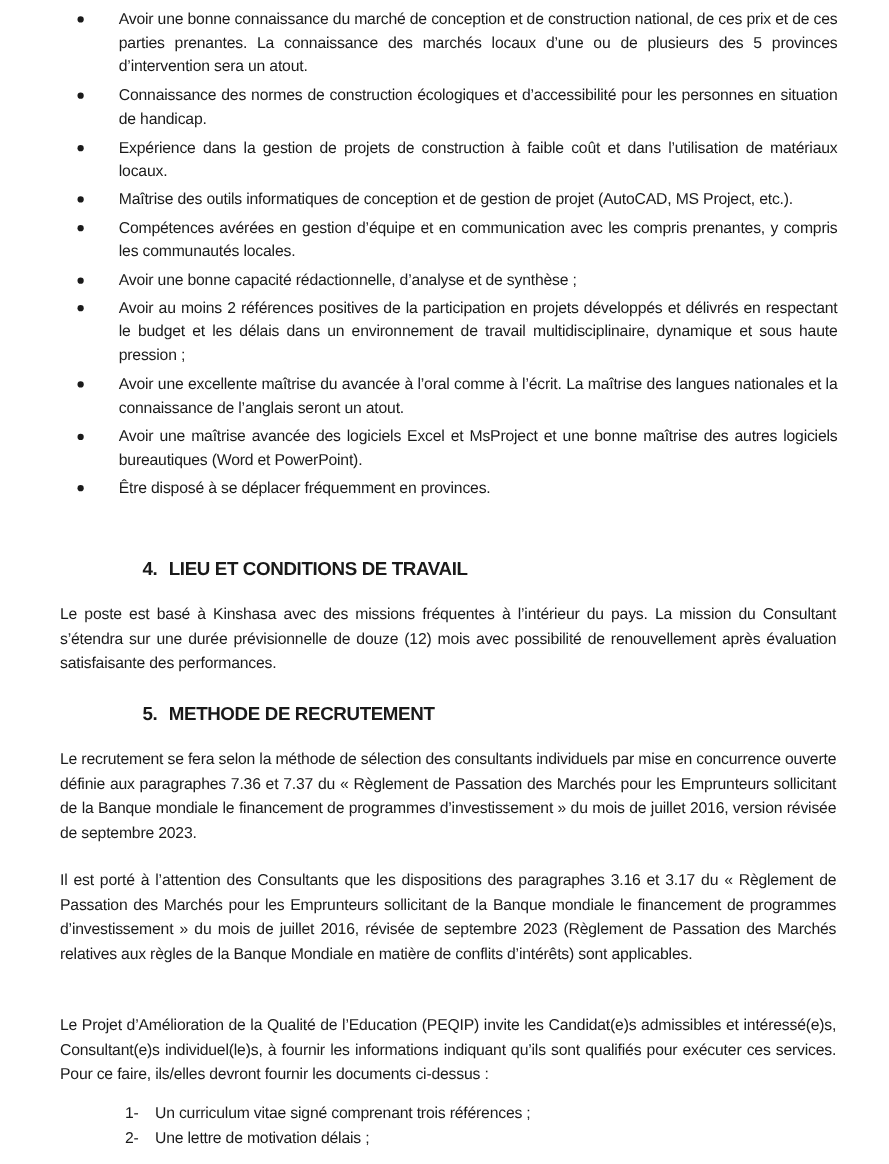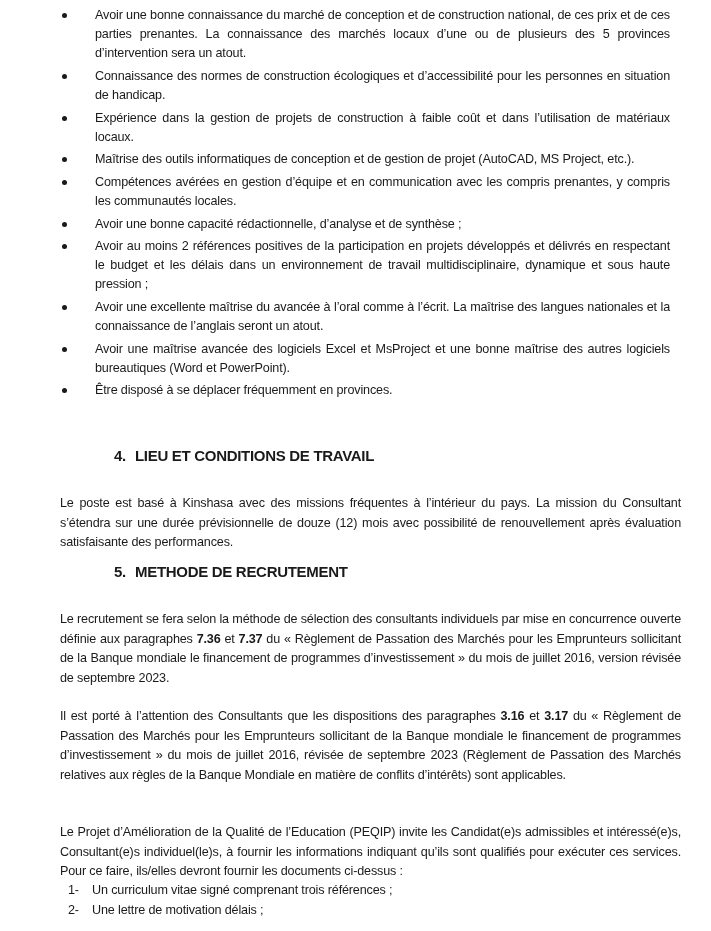--- a/index.html
+++ b/index.html
@@ -9,24 +9,24 @@
     color: #1a1a1a;
     font-size: 12.6px;
     letter-spacing: -0.15px;
   }
   .page { position: absolute; left: 0; top: 0; width: 711px; height: 714px; }
   .bullets { position: absolute; left: 62px; top: 6px; width: 608px; margin: 0; padding: 0; list-style: none; }
   .bullets li { position: relative; padding-left: 33px; line-height: 19.2px; margin: 0 0 3.3px 0; text-align: justify; }
   .bullets li .dot { position: absolute; left: 0; top: 7px; width: 5px; height: 5px; border-radius: 50%; background: #1a1a1a; }
   .heading { position: absolute; left: 74px; font-weight: bold; font-size: 15px; letter-spacing: -0.3px; margin-left: 40px; }
   .heading .num { display: inline-block; width: 21px; }
-  .para { position: absolute; left: 48px; width: 621px; line-height: 19.6px; text-align: justify; margin: 12px; }
-  .para b { font-weight: bold; }
+  .para { position: absolute; left: 48px; width: 621px; line-height: 19.6px; text-align: justify; margin: 0; }
+  .para b { font-weight: normal; }
   .numlist { position: absolute; left: 68px; top: 880px; margin: 0; padding: 0; list-style: none; }
-  .numlist li { line-height: 20px; }
+  .numlist li { line-height: 20px; margin-left: 32px; }
   .numlist .n { display: inline-block; width: 24px; }
 </style>
 </head>
 <body>
 
 <div class="page">
 
   <ul class="bullets">
     <li><span class="dot"></span><span>Avoir une bonne connaissance du marché de conception et de construction national, de ces prix et de ces parties prenantes. La connaissance des marchés locaux d’une ou de plusieurs des 5 provinces d’intervention sera un atout.</span></li>
     <li><span class="dot"></span><span>Connaissance des normes de construction écologiques et d’accessibilité pour les personnes en situation de handicap.</span></li>

